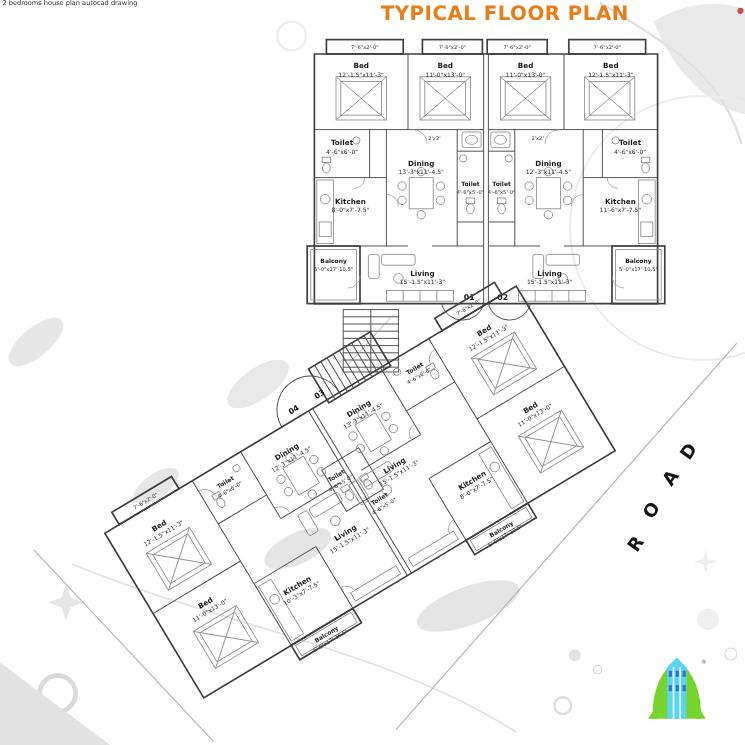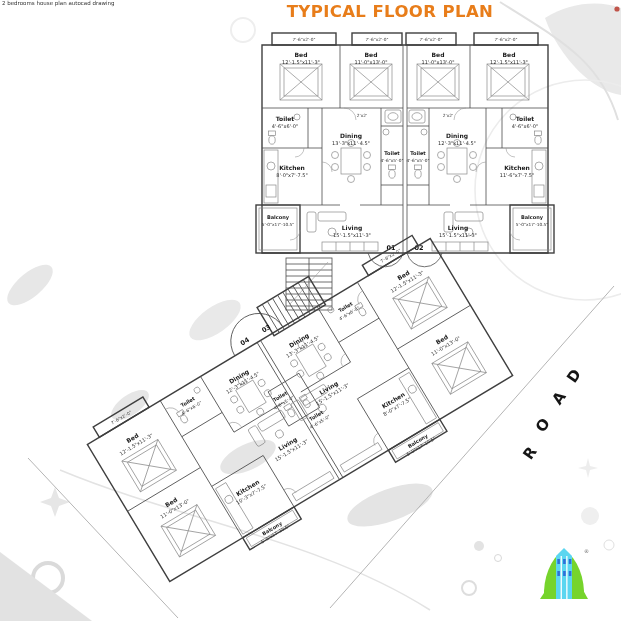--- a/index.html
+++ b/index.html
@@ -1,18 +1,18 @@
 <!DOCTYPE html>
 <html><head>
 <meta charset="utf-8">
 <style>
   html,body{margin:0;padding:0;background:#fff;}
   .canvas{position:relative;width:621px;height:621px;background:#ffffff;overflow:hidden;
           font-family:"DejaVu Sans",sans-serif;}
-  .title{position:absolute;top:2px;left:256px;width:268px;text-align:center;
+  .title{position:absolute;top:2px;left:256px;width:268px;text-align:right;
          font-size:16.5px;font-weight:bold;letter-spacing:.4px;color:#E87D1A;}
   .watermark{position:absolute;top:0;left:2px;width:120px;font-size:5.5px;color:#333;
              filter:blur(.3px);line-height:1.1;}
   svg{position:absolute;top:0;left:0;}
   
   .w  {stroke:#3f3f3f;stroke-width:1.4;fill:none;}
   .wi {stroke:#4c4c4c;stroke-width:.8;fill:none;}
   .f  {stroke:#8a8a8a;stroke-width:.7;fill:none;}
   .dr {stroke:#9a9a9a;stroke-width:.6;fill:none;}
   .bnd{stroke:#b5b5b5;stroke-width:1;fill:none;}

